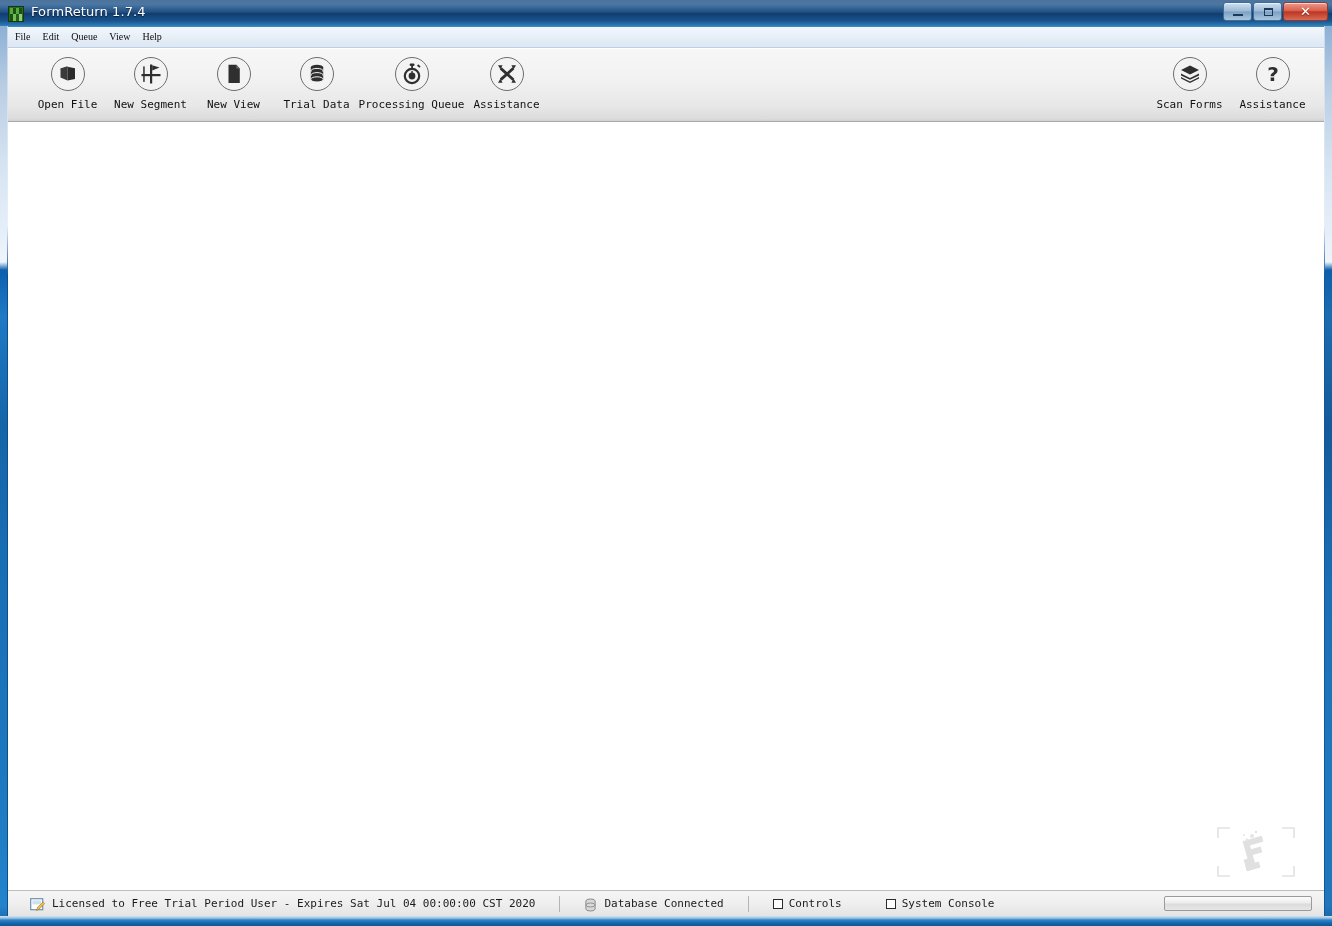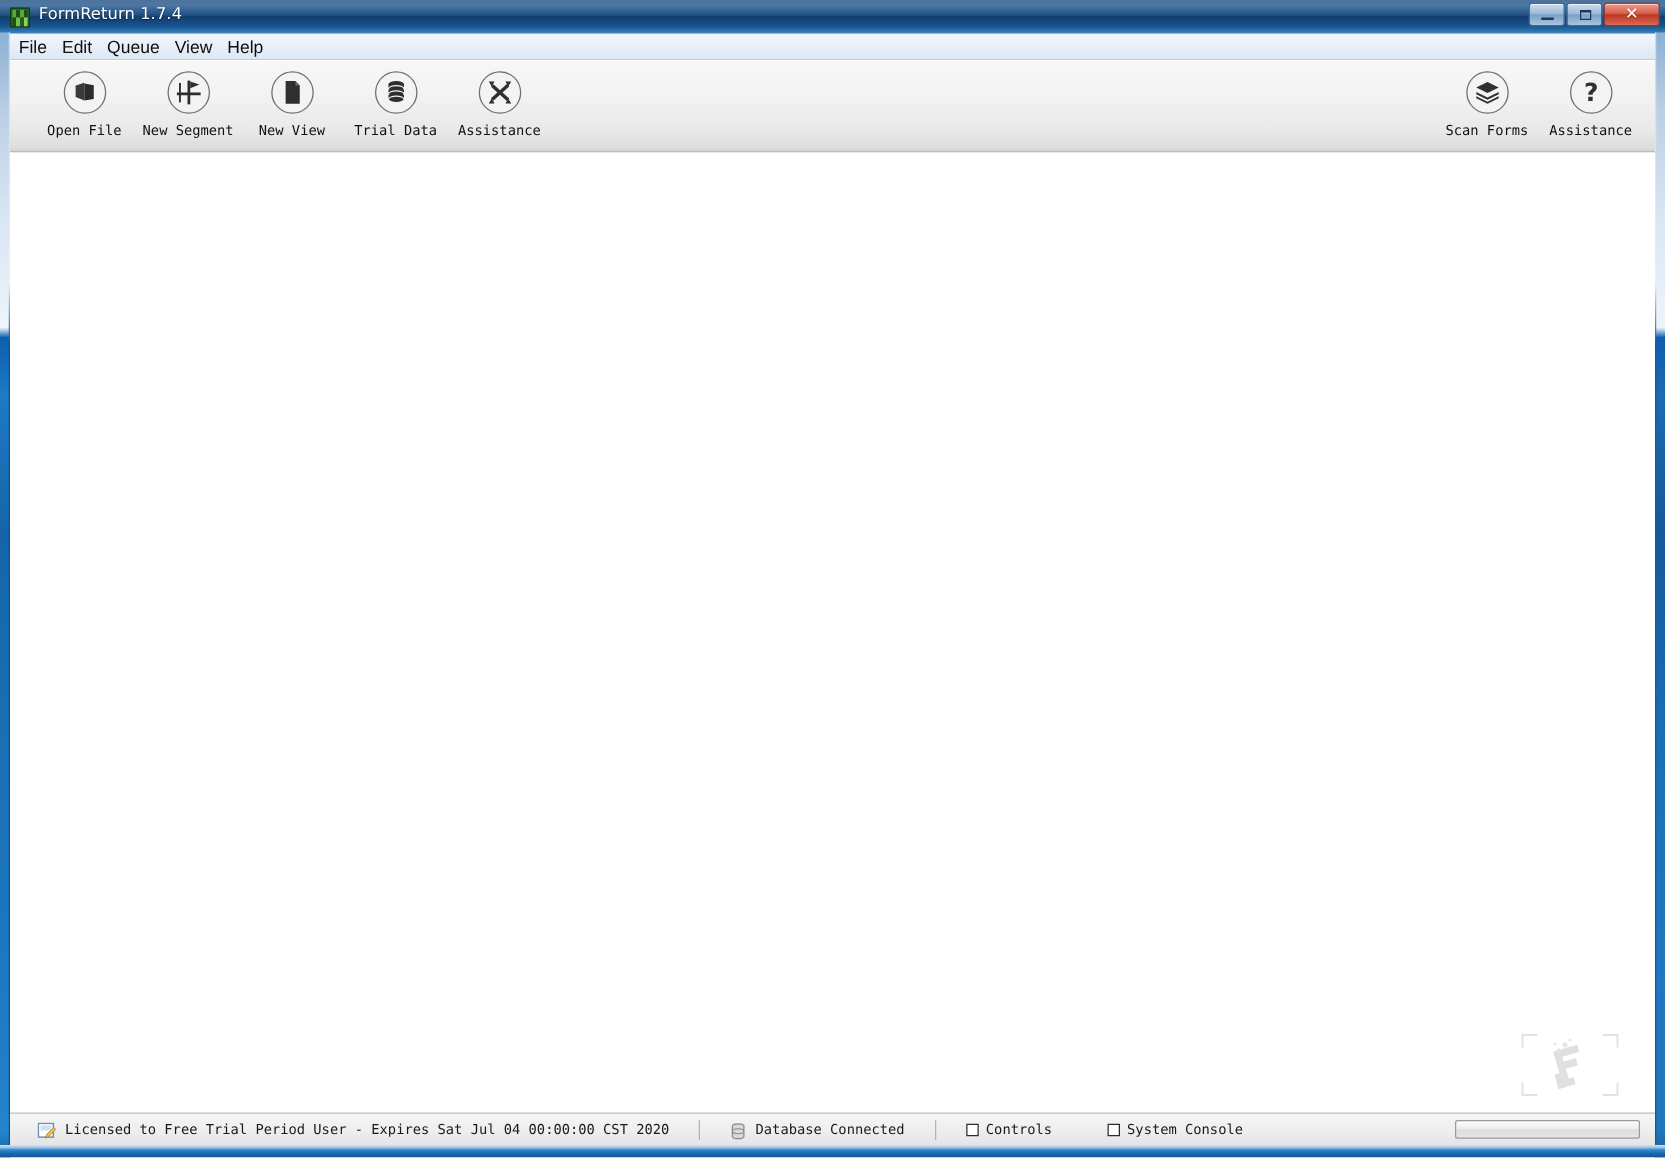--- a/index.html
+++ b/index.html
@@ -188,22 +188,22 @@
     width: 1330px;
     height: 21px;
     background: linear-gradient(to bottom, #f3f7fc 0%, #e6eef7 55%, #dde8f4 100%);
     border-bottom: 1px solid #bdd0e3;
     box-sizing: border-box;
     display: flex;
     align-items: center;
     padding-left: 8px;
   }
   .menu-item {
-    font-family: Liberation Sans, sans-serif;
-    font-size: 14px;
+    font-family: Liberation Serif, serif;
+    font-size: 10px;
     color: #0d0d0d;
     padding: 2px 6px 3px 6px;
     white-space: nowrap;
     line-height: 1;
   }
 
   
   .toolbar {
     position: absolute;
     left: 8px; top: 49px;
@@ -403,20 +403,33 @@
             <ellipse cx="10" cy="8" rx="6.2" ry="2.6" fill="#2f2f2f" stroke="#f3f3f3" stroke-width="1"></ellipse>
             <rect x="3.8" y="8.6" width="12.4" height="3.4" fill="#2f2f2f"></rect>
             <ellipse cx="10" cy="12.2" rx="6.2" ry="2.6" fill="#2f2f2f" stroke="#f3f3f3" stroke-width="1"></ellipse>
             <rect x="3.8" y="12.8" width="12.4" height="3.4" fill="#2f2f2f"></rect>
             <ellipse cx="10" cy="16.4" rx="6.2" ry="2.6" fill="#2f2f2f" stroke="#f3f3f3" stroke-width="1"></ellipse>
           </svg>
         </div>
         <div class="tb-label">Trial Data</div>
       </div>
 
+      <div class="tb-btn wide">
+        <div class="tb-icon-ring">
+          <svg width="22" height="24" viewBox="0 0 22 24">
+            <circle cx="11" cy="14" r="7.2" fill="none" stroke="#2f2f2f" stroke-width="2.2"></circle>
+            <circle cx="11" cy="14" r="3.4" fill="#2f2f2f"></circle>
+            <rect x="8.8" y="1.4" width="4.6" height="2.6" rx="0.8" fill="#2f2f2f"></rect>
+            <rect x="10.2" y="3.6" width="1.8" height="3" fill="#2f2f2f"></rect>
+            <rect x="16.2" y="3.2" width="3.2" height="1.8" transform="rotate(42 17.8 4.1)" fill="#2f2f2f"></rect>
+            <rect x="10.4" y="9" width="1.4" height="5" fill="#2f2f2f"></rect>
+          </svg>
+        </div>
+        <div class="tb-label">Processing Queue</div>
+      </div>
 
 
       <div class="tb-btn">
         <div class="tb-icon-ring">
           <svg width="22" height="22" viewBox="0 0 22 22">
             <rect x="2.6" y="9.6" width="17" height="2.8" transform="rotate(42 11 11)" fill="#2f2f2f"></rect>
             <rect x="2.6" y="9.6" width="17" height="2.8" transform="rotate(-42 11 11)" fill="#2f2f2f"></rect>
             <path d="M2 2.2 L6.6 2.2 L4.4 6.2 Z" fill="#2f2f2f"></path>
             <path d="M20 2.2 L15.4 2.2 L17.6 6.2 Z" fill="#2f2f2f"></path>
             <path d="M2 19.8 L6.6 19.8 L4.4 15.8 Z" fill="#2f2f2f"></path>

